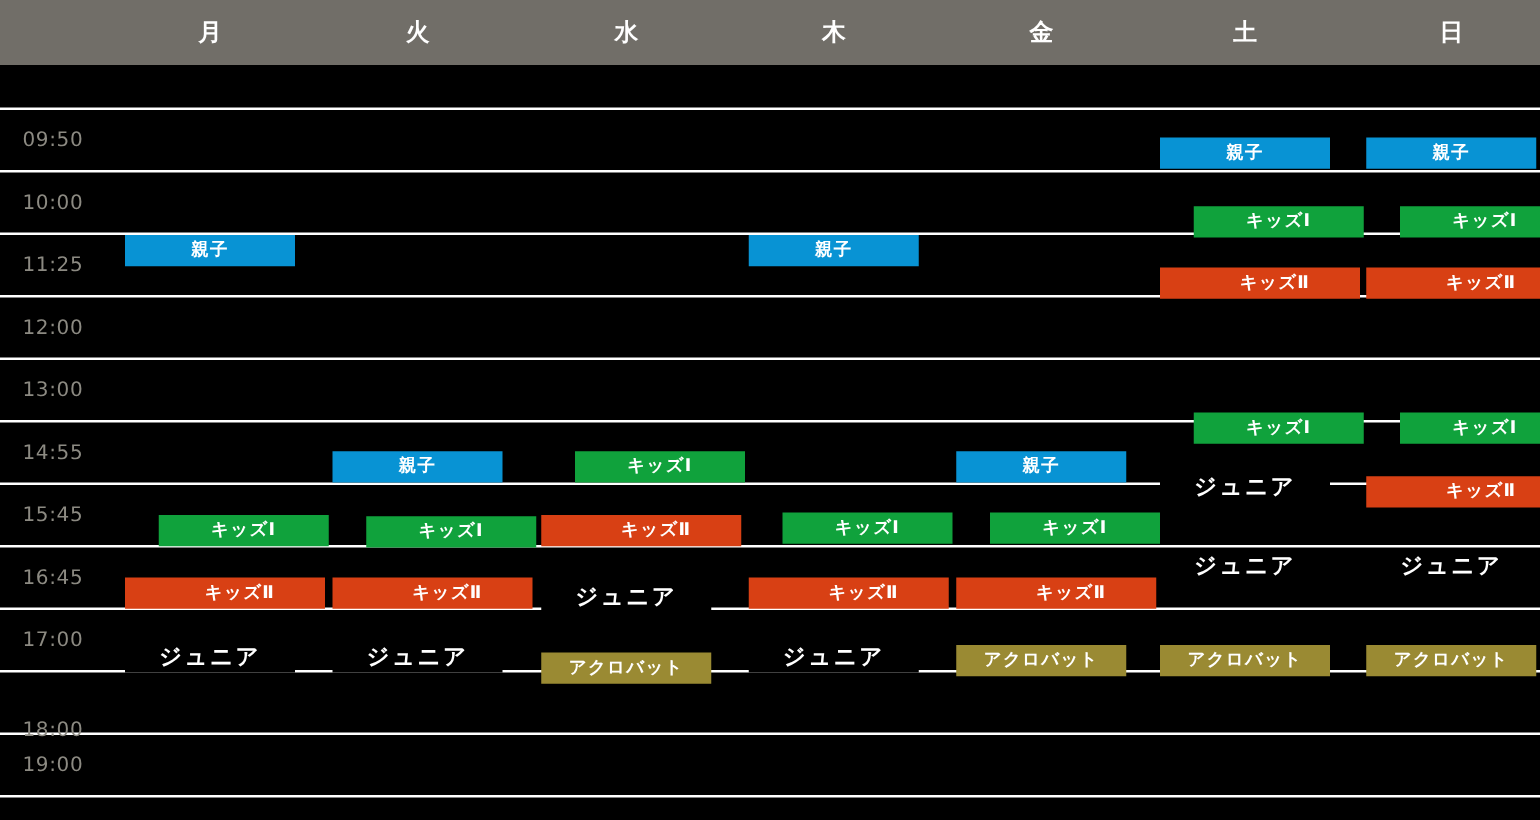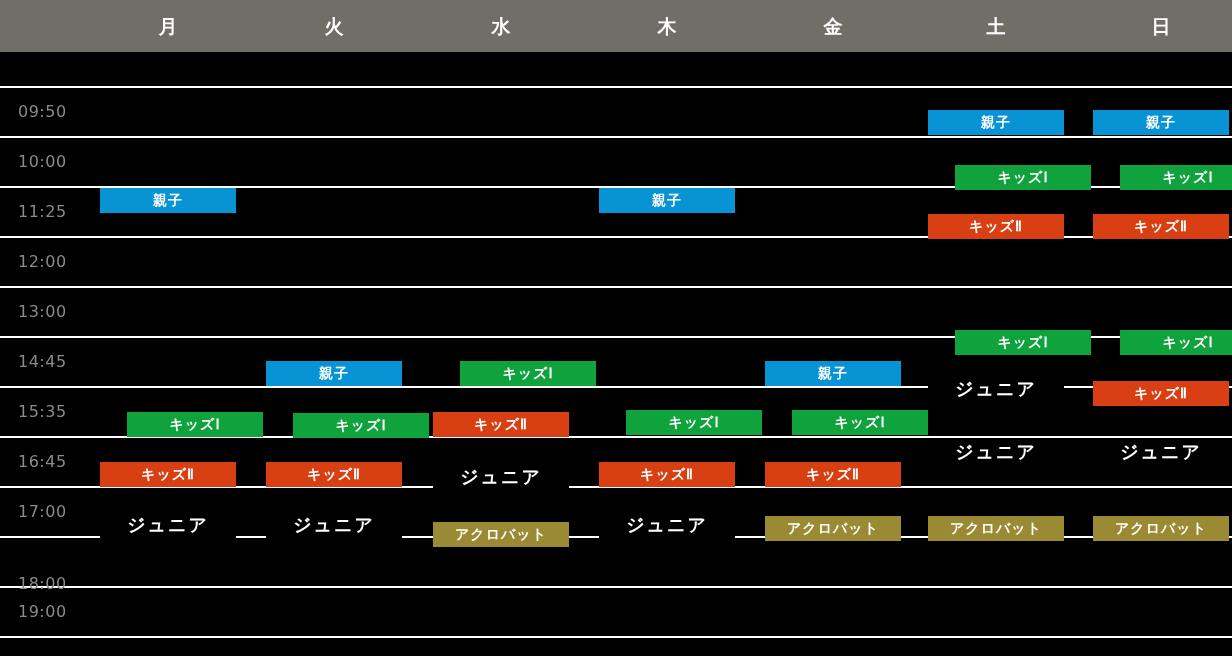--- a/index.html
+++ b/index.html
@@ -18,25 +18,25 @@
     position:absolute;top:0;height:52px;width:136px;line-height:52px;
     text-align:center;color:var(--day-text);font-weight:bold;font-size:19px;
   }
   .hline{position:absolute;left:0;width:1232px;height:2px;background:var(--line);z-index:1;}
   .tlabel{
     position:absolute;left:18px;height:18px;line-height:18px;
     color:var(--time-label);font-size:16px;letter-spacing:.5px;z-index:1;
   }
   .blk{
     position:absolute;width:136px;height:25px;line-height:25px;text-align:center;
-    color:var(--block-text);font-weight:bold;font-size:14px;letter-spacing:1px;z-index:2;font-family:Liberation Serif, serif;
+    color:var(--block-text);font-weight:bold;font-size:14px;letter-spacing:1px;z-index:2;
   }
   .c-oyako{background:var(--oyako);}
   .c-kids1{background:var(--kids1);margin-left:27px;}
-  .c-kids2{background:var(--kids2);}
+  .c-kids2{background:var(--kids2);padding-left:24px;}
   .c-acrobat{background:var(--acrobat);}
   .c-junior{background:var(--junior-bg);font-size:18px;letter-spacing:2px;}
   
   .col0{left:100px}.col1{left:266px}.col2{left:433px}.col3{left:599px}
   .col4{left:765px}.col5{left:928px}.col6{left:1093px}
 </style>
 </head>
 <body>
 
 <div class="canvas">
@@ -62,22 +62,22 @@
   <div class="hline" style="top:486px"></div>
   <div class="hline" style="top:536px"></div>
   <div class="hline" style="top:586px"></div>
   <div class="hline" style="top:636px"></div>
 
   <div class="tlabel" style="top:103px">09:50</div>
   <div class="tlabel" style="top:153px">10:00</div>
   <div class="tlabel" style="top:203px">11:25</div>
   <div class="tlabel" style="top:253px">12:00</div>
   <div class="tlabel" style="top:303px">13:00</div>
-  <div class="tlabel" style="top:353px">14:45</div>
-  <div class="tlabel" style="top:403px">15:35</div>
+  <div class="tlabel" style="top:353px">14:55</div>
+  <div class="tlabel" style="top:403px">15:45</div>
   <div class="tlabel" style="top:453px">16:45</div>
   <div class="tlabel" style="top:503px">17:00</div>
   <div class="tlabel" style="top:575px">18:00</div>
   <div class="tlabel" style="top:603px">19:00</div>
 
   <div class="blk c-oyako col0" style="top:188px">親子</div>
   <div class="blk c-kids1 col0" style="top:412px">キッズⅠ</div>
   <div class="blk c-kids2 col0" style="top:462px">キッズⅡ</div>
   <div class="blk c-junior col0" style="top:513px">ジュニア</div>
 

